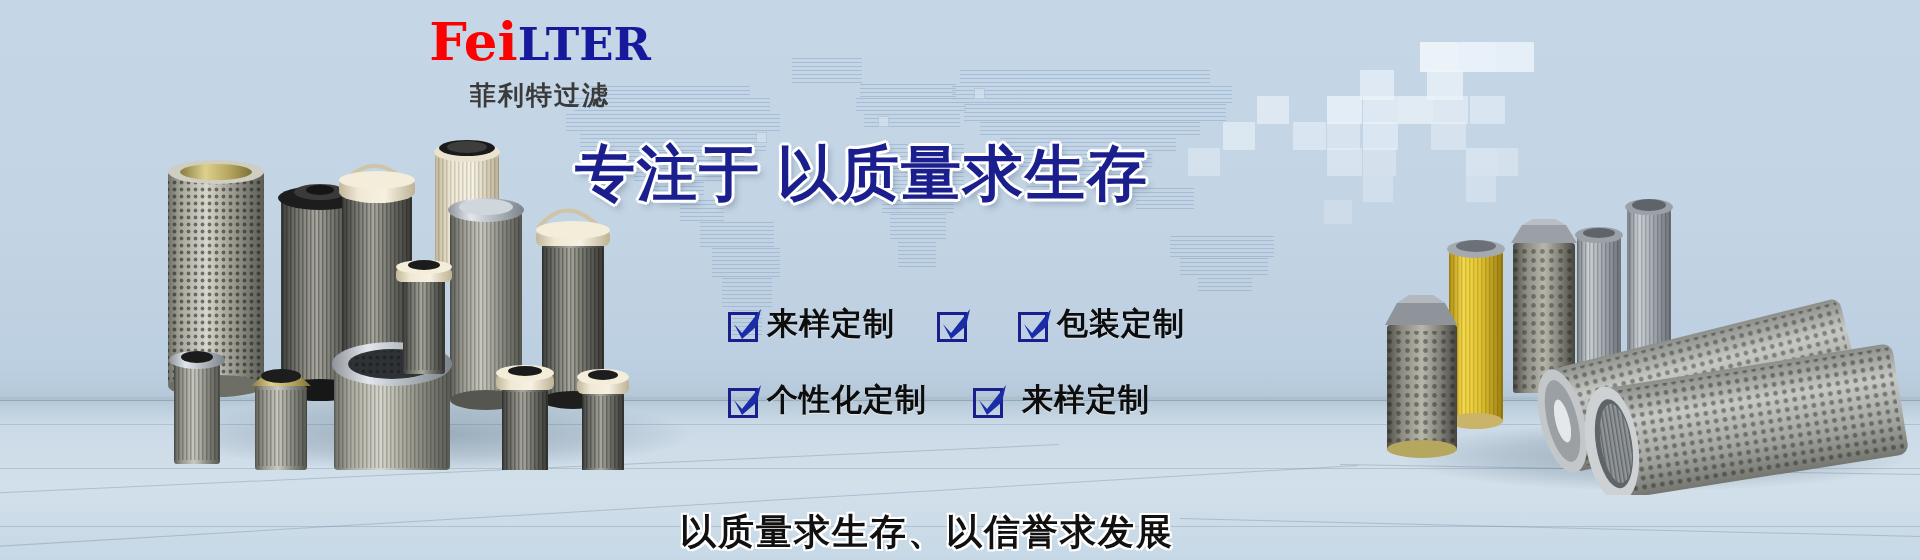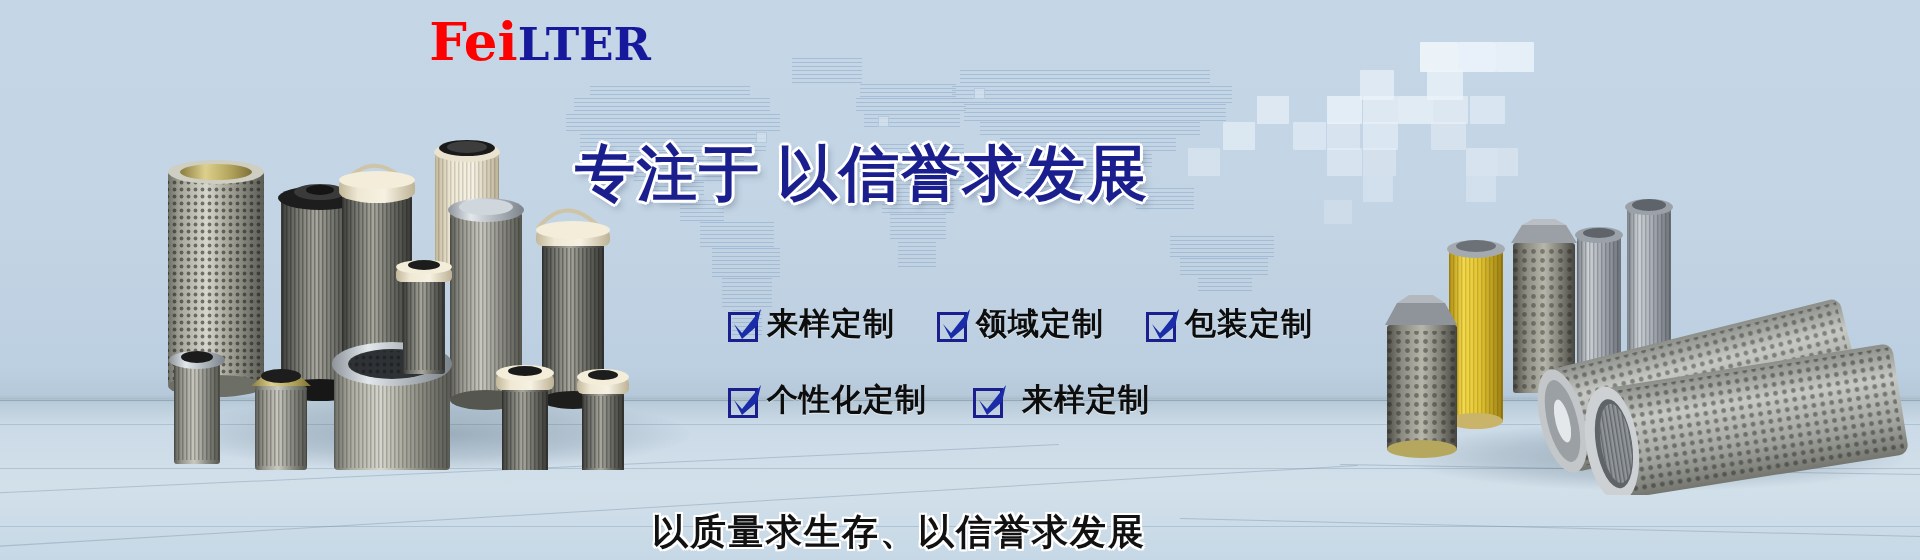--- a/index.html
+++ b/index.html
@@ -73,21 +73,21 @@
   .fitem .lbl{
     font-family:"DejaVu Sans","Liberation Sans",sans-serif;
     font-weight:700;font-size:31px;color:#0d0d0d;letter-spacing:1px;
     text-shadow:0 1px 1px rgba(255,255,255,.55);
   }
   .cbx{position:relative;width:30px;height:30px;margin-right:9px;flex:none;}
   .cbx .bx{position:absolute;left:0;top:3px;width:24px;height:24px;border:3px solid #1b1f8e;background:transparent;}
   .cbx svg{position:absolute;left:-1px;top:-4px;width:38px;height:38px;overflow:visible;}
   
   .tagline{
-    position:absolute;left:652px;top:508px;white-space:nowrap;
+    position:absolute;left:680px;top:508px;white-space:nowrap;
     font-family:"DejaVu Sans","Liberation Sans",sans-serif;
     font-weight:700;font-size:36px;color:#111;letter-spacing:2px;
     text-shadow:
       -2px -2px 0 #fff, 2px -2px 0 #fff, -2px 2px 0 #fff, 2px 2px 0 #fff,
       -2px 0 0 #fff, 2px 0 0 #fff, 0 -2px 0 #fff, 0 2px 0 #fff;
   }
   
   .prodgroup{position:absolute;pointer-events:none;}
   .shadowblob{
     position:absolute;border-radius:50%;
@@ -438,24 +438,25 @@
           <ellipse cx="226" cy="254" rx="15" ry="40" fill="url(#rpleat)" opacity=".9"></ellipse>
         </g>
       </g>
     </svg>
   </div>
 
   <div class="logo">
     <div class="logo-word">
       <span class="logo-fei">Fei</span><span class="logo-lter">LTER</span>
     </div>
+    <div class="logo-cn">菲利特过滤</div>
   </div>
 
   <div class="headline">
-    <span>专注于</span><span class="gap"></span><span>以信誉求发展</span>
+    <span>专注于</span><span class="gap"></span><span>以质量求生存</span>
   </div>
 
   <div class="features">
 
     <div class="frow r1">
       <div class="fitem" style="margin-right:42px;">
         <span class="cbx">
           <span class="bx"></span>
           <svg viewBox="0 0 38 38">
               <path d="M7 19 L15 28 L34 4 L30 21 L15 34 Z" fill="#1b2ca8"></path>
@@ -463,21 +464,20 @@
         </span>
         <span class="lbl">来样定制</span>
       </div>
       <div class="fitem" style="margin-right:42px;">
         <span class="cbx">
           <span class="bx"></span>
           <svg viewBox="0 0 38 38">
               <path d="M7 19 L15 28 L34 4 L30 21 L15 34 Z" fill="#1b2ca8"></path>
             </svg>
         </span>
-        <span class="lbl">领域定制</span>
       </div>
       <div class="fitem">
         <span class="cbx">
           <span class="bx"></span>
           <svg viewBox="0 0 38 38">
               <path d="M7 19 L15 28 L34 4 L30 21 L15 34 Z" fill="#1b2ca8"></path>
             </svg>
         </span>
         <span class="lbl">包装定制</span>
       </div>

